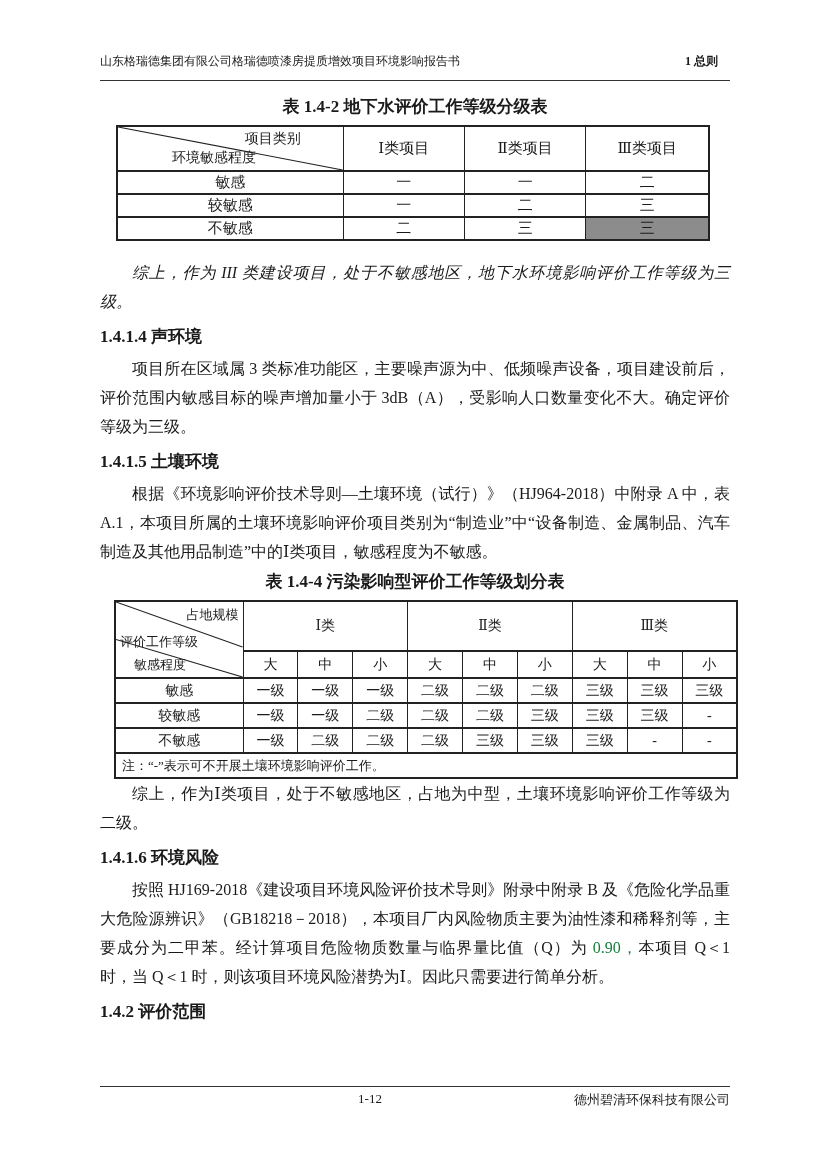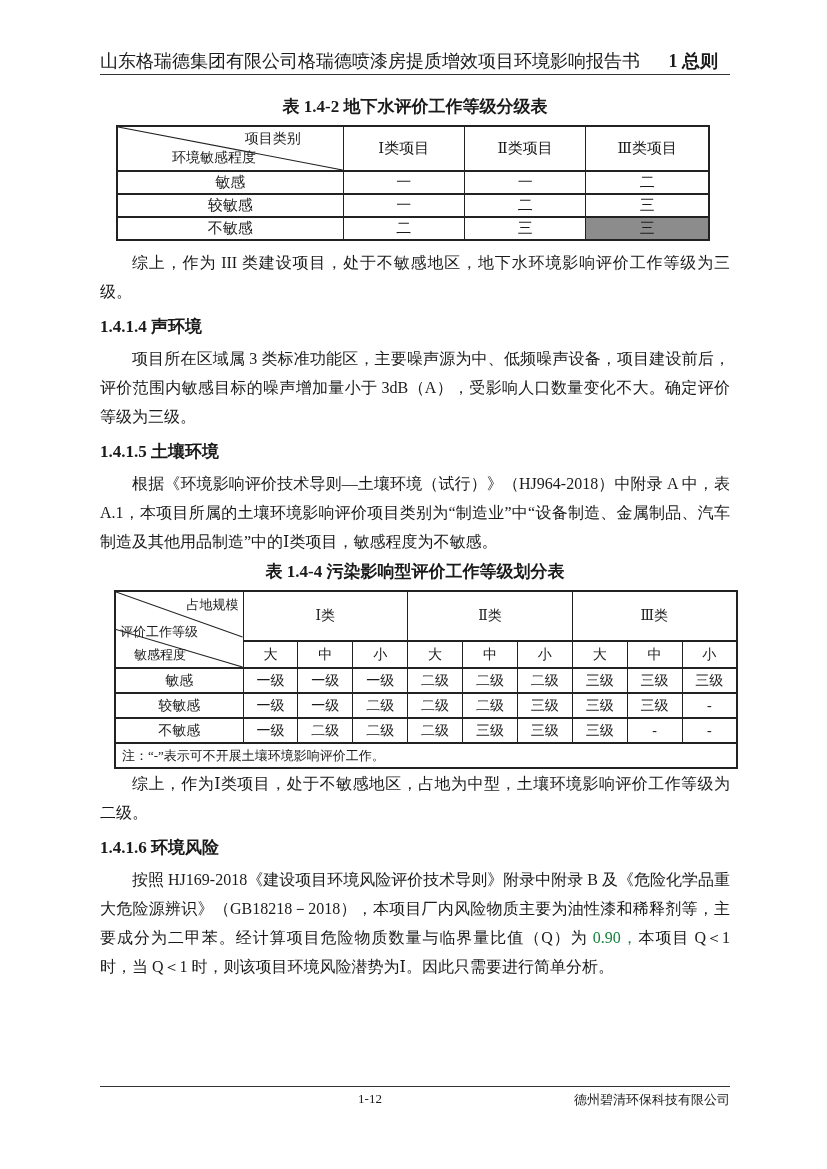--- a/index.html
+++ b/index.html
@@ -5,36 +5,36 @@
   * { margin:0; padding:0; box-sizing:border-box; }
   html,body { background:#e8e8e8; }
   .page {
     position:relative; width:827px; height:1169px; background:#ffffff;
     font-family:"Liberation Serif","DejaVu Serif",serif; color:#1a1a1a;
     margin:0 auto; overflow:hidden;
   }
   
   .hdr {
     position:absolute; left:100px; top:50px; width:630px;
-    font-size:18px; line-height:22px; border-bottom:1px solid #333;
-    display:flex; justify-content:space-between; align-items:center; padding-bottom:2px;
+    font-size:12px; line-height:22px; border-bottom:1px solid #333;
+    display:flex; justify-content:space-between; align-items:center; padding-bottom:8px;
   }
   .hdr .h-right { font-weight:bold; padding-right:12px; }
   .ftr {
     position:absolute; left:100px; top:1086px; width:630px;
     border-top:1px solid #333; font-size:13px; padding-top:4px; height:28px;
   }
   .ftr .pagenum { position:absolute; left:0; top:4px; width:540px; text-align:center; }
   .ftr .company { position:absolute; right:0; top:4px; }
   
   .content { position:absolute; left:100px; top:95px; width:630px; }
   .tbl-title { text-align:center; font-weight:bold; font-size:17px; line-height:24px; margin-bottom:6px; }
   .para { font-size:16px; line-height:29px; text-align:justify; text-indent:2em; }
   .sec { font-size:17px; font-weight:bold; line-height:25px; margin:8px 0 5px; }
-  .mt4{margin-top:4px;} .mt7{margin-top:7px;} .mt8{}
+  .mt4{margin-top:4px;} .mt7{margin-top:17px;font-style:italic;} .mt8{}
   
   table { border-collapse:collapse; table-layout:fixed; border:2px solid #222; }
   td {
     border:1px solid #222; border-top-width:2px; border-bottom-width:2px;
     text-align:center; vertical-align:middle; font-size:15px; padding:0 2px;
     overflow:hidden;
   }
   .t1 { width:594px; margin-left:16px; }
   .t1 td.hcell { height:45px; }
   .t1 td.dcell { height:23px; }
@@ -202,20 +202,21 @@
         <td colspan="10" class="note-cell">注：“-”表示可不开展土壤环境影响评价工作。</td>
       </tr>
     </tbody>
       </table>
 
     <p class="para mt8">综上，作为Ⅰ类项目，处于不敏感地区，占地为中型，土壤环境影响评价工作等级为二级。</p>
 
     <div class="sec">1.4.1.6 环境风险</div>
     <p class="para"><span>按照 HJ169-2018《建设项目环境风险评价技术导则》附录中附录 B 及《危险化学品重大危险源辨识》（GB18218－2018），本项目厂内风险物质主要为油性漆和稀释剂等，主要成分为二甲苯。经计算项目危险物质数量与临界量比值（Q）为 </span><span class="red">0.90，</span><span>本项目 Q＜1 时，当 Q＜1 时，则该项目环境风险潜势为Ⅰ。因此只需要进行简单分析。</span></p>
 
+    <div class="sec">1.4.2 评价范围</div>
 
   </div>
 
   <div class="ftr">
     <span class="pagenum">1-12</span>
     <span class="company">德州碧清环保科技有限公司</span>
   </div>
 
 </div>
 

